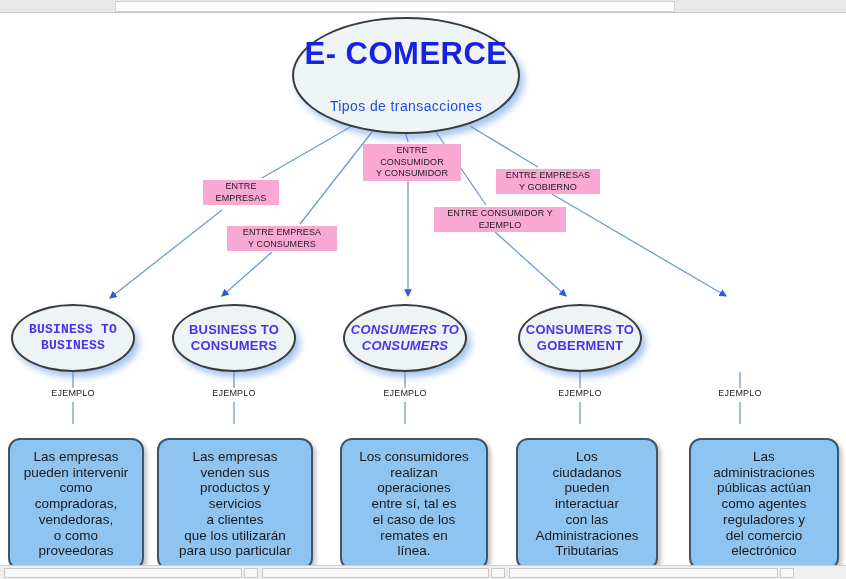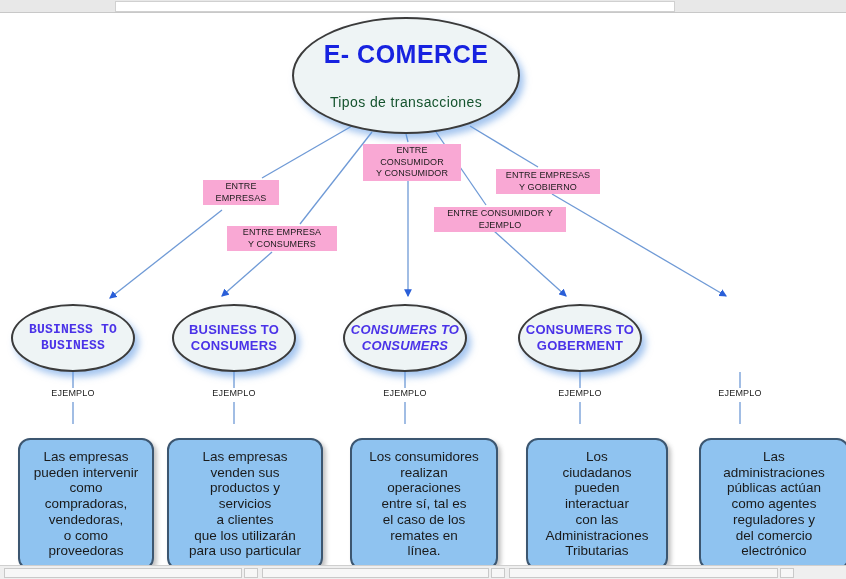--- a/index.html
+++ b/index.html
@@ -88,27 +88,27 @@
     justify-content: center;
     text-align: center;
     box-sizing: border-box;
   }
   #root-node {
     left: 292px; top: 3px;
     width: 228px; height: 117px;
   }
   .root-title {
     color: #1722e0;
-    font-size: 25px;
+    font-size: 31px;
     font-weight: bold;
     letter-spacing: 0.5px;
     line-height: 1.1;
   }
   .root-sub {
-    color: #14532d;
+    color: #1d4ed8;
     font-size: 14px;
     margin-top: 26px;
     letter-spacing: 0.4px;
   }
 
   
   .cat-node {
     width: 124px;
     height: 68px;
     top: 290px;
@@ -172,21 +172,20 @@
     color: #1a1a1a;
     font-size: 13.5px;
     line-height: 1.17;
     text-align: center;
     white-space: pre-line;
     display: flex;
     align-items: center;
     justify-content: center;
     box-sizing: border-box;
     padding: 4px 3px;
-    margin-left: 10px;
   }
   #example-box-0 { left: 8px;   width: 136px; height: 132px; }
   #example-box-1 { left: 157px; width: 156px; height: 132px; }
   #example-box-2 { left: 340px; width: 148px; height: 132px; }
   #example-box-3 { left: 516px; width: 142px; height: 132px; }
   #example-box-4 { left: 689px; width: 150px; height: 132px; }
 </style>
 </head>
 <body>
 

